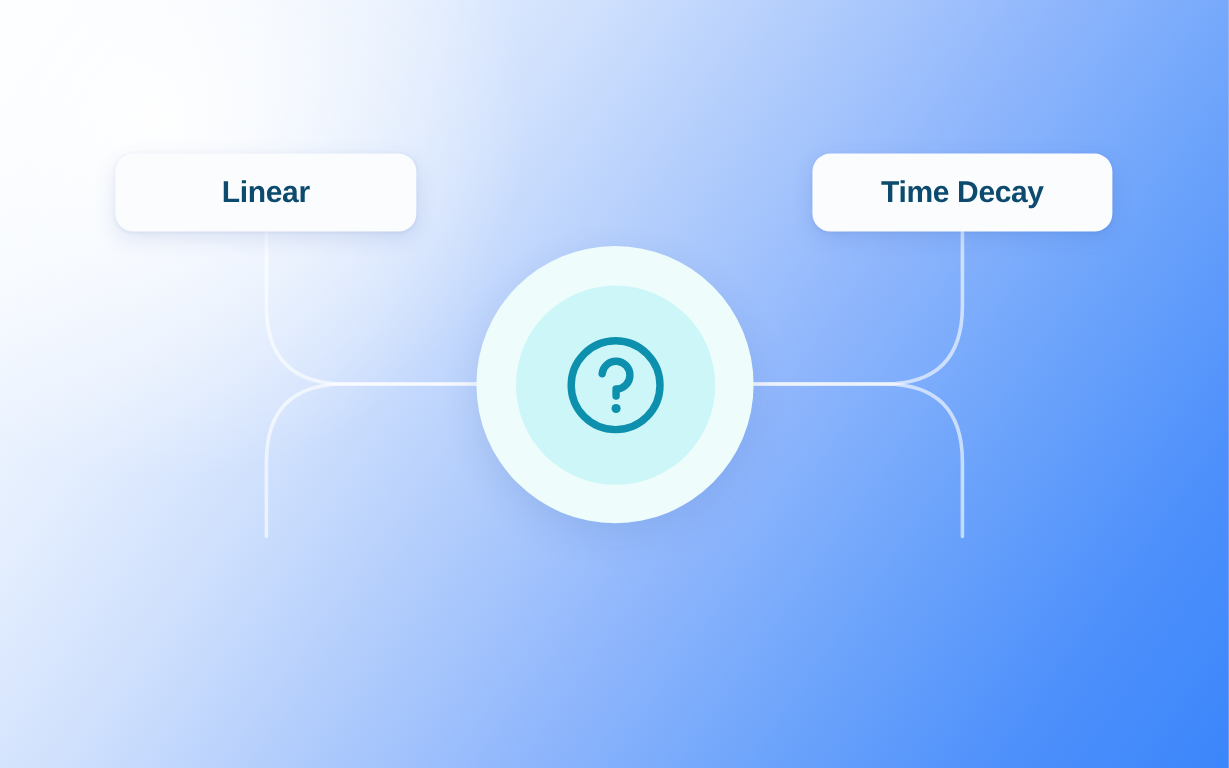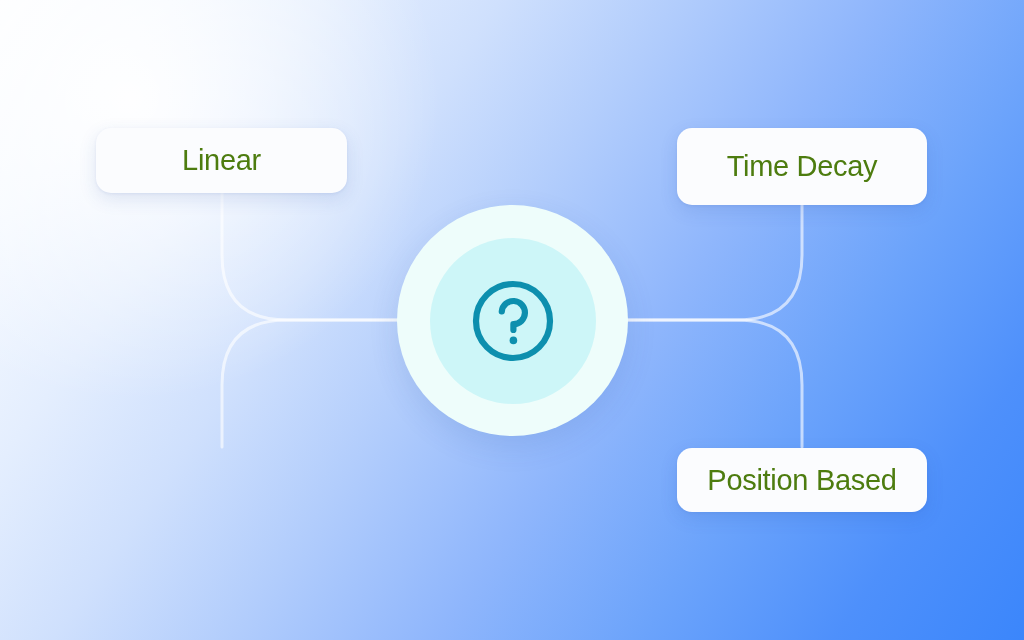--- a/index.html
+++ b/index.html
@@ -57,30 +57,30 @@
     position: absolute;
     display: flex;
     align-items: center;
     justify-content: center;
     background: #fbfcfe;
     border-radius: 15px;
     box-shadow: 0 6px 18px rgba(40, 80, 160, 0.13),
                 0 1px 3px rgba(40, 80, 160, 0.08);
   }
   .node-label {
-    color: #4d7c0f;
-    font-size: 29px;
-    font-weight: normal;
+    color: #0c4a6e;
+    font-size: 25px;
+    font-weight: bold;
     letter-spacing: -0.3px;
     line-height: 1;
     white-space: nowrap;
   }
 
   #node-tl { left: 96px;  top: 128px; width: 251px; height: 65px; }
-  #node-tr { left: 677px; top: 128px; width: 250px; height: 77px; }
+  #node-tr { left: 677px; top: 128px; width: 250px; height: 65px; }
   #node-bl { left: 96px;  top: 448px; width: 251px; height: 64px; }
   #node-br { left: 677px; top: 448px; width: 250px; height: 64px; }
 
   
   #hub {
     position: absolute;
     left: 397px;
     top: 205px;
     width: 231px;
     height: 231px;
@@ -128,23 +128,20 @@
 
   <div class="node" id="node-tl">
     <span class="node-label">Linear</span>
   </div>
 
   <div class="node" id="node-tr">
     <span class="node-label">Time Decay</span>
   </div>
 
 
-  <div class="node" id="node-br">
-    <span class="node-label">Position Based</span>
-  </div>
 
   <div id="hub">
     <div id="hub-inner">
       <svg id="hub-icon" viewBox="0 0 48 48" xmlns="http://www.w3.org/2000/svg">
         <circle cx="24" cy="24" r="18.5" fill="none" stroke="#0d8fae" stroke-width="3.1"></circle>
         <path d="M18.4 19.2 a5.8 5.8 0 1 1 5.8 6.4 v2.9" fill="none" stroke="#0d8fae" stroke-width="3.1" stroke-linecap="round" stroke-linejoin="round"></path>
         <circle cx="24.2" cy="33.7" r="1.9" fill="#0d8fae"></circle>
       </svg>
     </div>
   </div>

